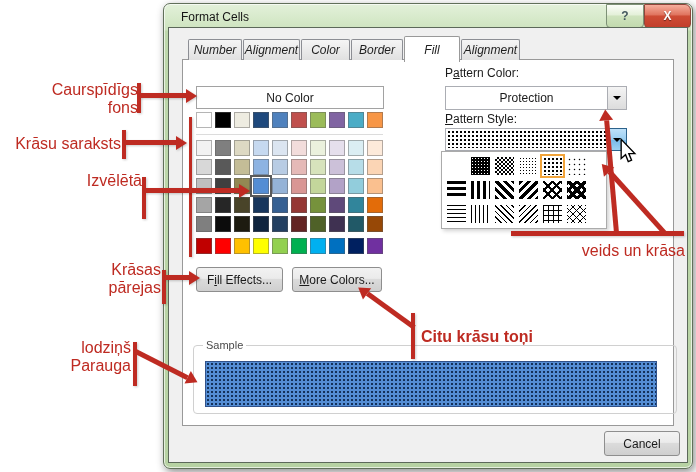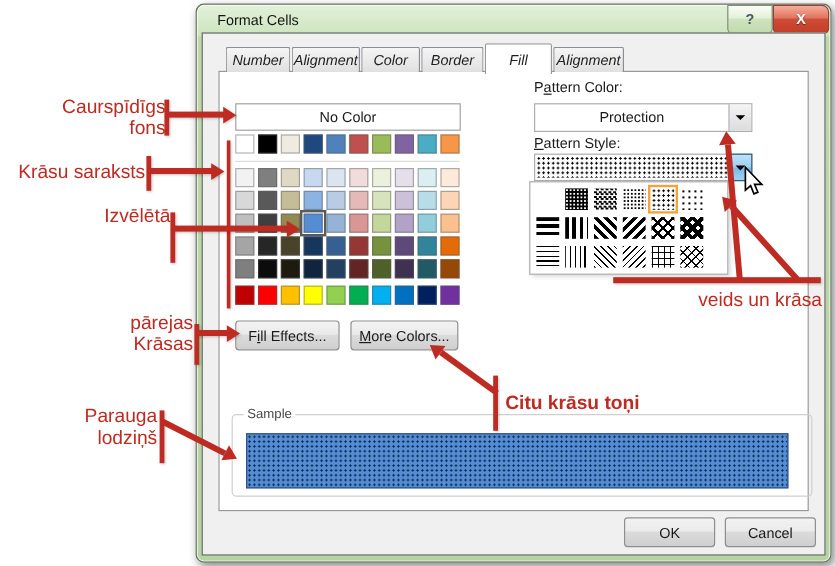--- a/index.html
+++ b/index.html
@@ -261,23 +261,20 @@
       <div class="pat pat-thin-reverse-diagonal-stripe"></div>
       <div class="pat pat-thin-diagonal-stripe"></div>
       <div class="pat pat-thin-horizontal-crosshatch"></div>
       <div class="pat pat-thin-diagonal-crosshatch"></div>
     </div>
 
   <div class="abs groupbox" style="left:193px;top:345px;width:482px;height:67px;"></div>
   <div class="abs group-lbl" style="left:203px;top:339px;">Sample</div>
   <div class="abs sample-fill" style="left: 205px; top: 361px; width: 450px; height: 44px; background-color: rgb(84, 141, 212);"></div>
 
-  <div class="abs btn" style="left:520px;top:431px;width:74px;height:23px;">
-    <span>OK</span>
-  </div>
   <div class="abs btn" style="left:604px;top:431px;width:74px;height:23px;">
     <span>Cancel</span>
   </div>
 
   <div class="abs anno ra" style="left:22px;top:81px;width:116px;">
     <div>Caurspīdīgs</div>
     <div>fons</div>
   </div>
   <div class="abs ar" style="left:137px;top:83px;width:4px;height:30px;"></div>
   <div class="abs ar" style="left:140px;top:93px;width:47px;height:5px;"></div>
@@ -292,30 +289,30 @@
   <div class="abs ar" style="left:189px;top:117px;width:3px;height:140px;"></div>
 
   <div class="abs anno ra" style="left:48px;top:172px;width:94px;">
     <div>Izvēlētā</div>
   </div>
   <div class="abs ar" style="left:142px;top:177px;width:4px;height:42px;"></div>
   <div class="abs ar" style="left:145px;top:188px;width:95px;height:5px;"></div>
   <div class="abs ar-head" style="left:239px;top:184px;"></div>
 
   <div class="abs anno ra" style="left:83px;top:261px;width:78px;">
+    <div>Krāsas</div>
     <div>pārejas</div>
-    <div>Krāsas</div>
   </div>
   <div class="abs ar" style="left:162px;top:270px;width:4px;height:34px;"></div>
   <div class="abs ar" style="left:165px;top:275px;width:25px;height:5px;"></div>
   <div class="abs ar-head" style="left:189px;top:271px;"></div>
 
   <div class="abs anno ra" style="left:53px;top:339px;width:78px;">
+    <div>lodziņš</div>
     <div>Parauga</div>
-    <div>lodziņš</div>
   </div>
   <div class="abs ar" style="left:133px;top:342px;width:4px;height:44px;"></div>
   <div class="arrow-rot" style="left:136px;top:351px;width:66px;transform:rotate(27deg);">
     <div class="rot-shaft"></div>
       <div class="rot-head"></div>
   </div>
 
   <div class="abs anno" style="left:421px;top:328px;font-weight:bold;">
     <div>Citu krāsu toņi</div>
   </div>

